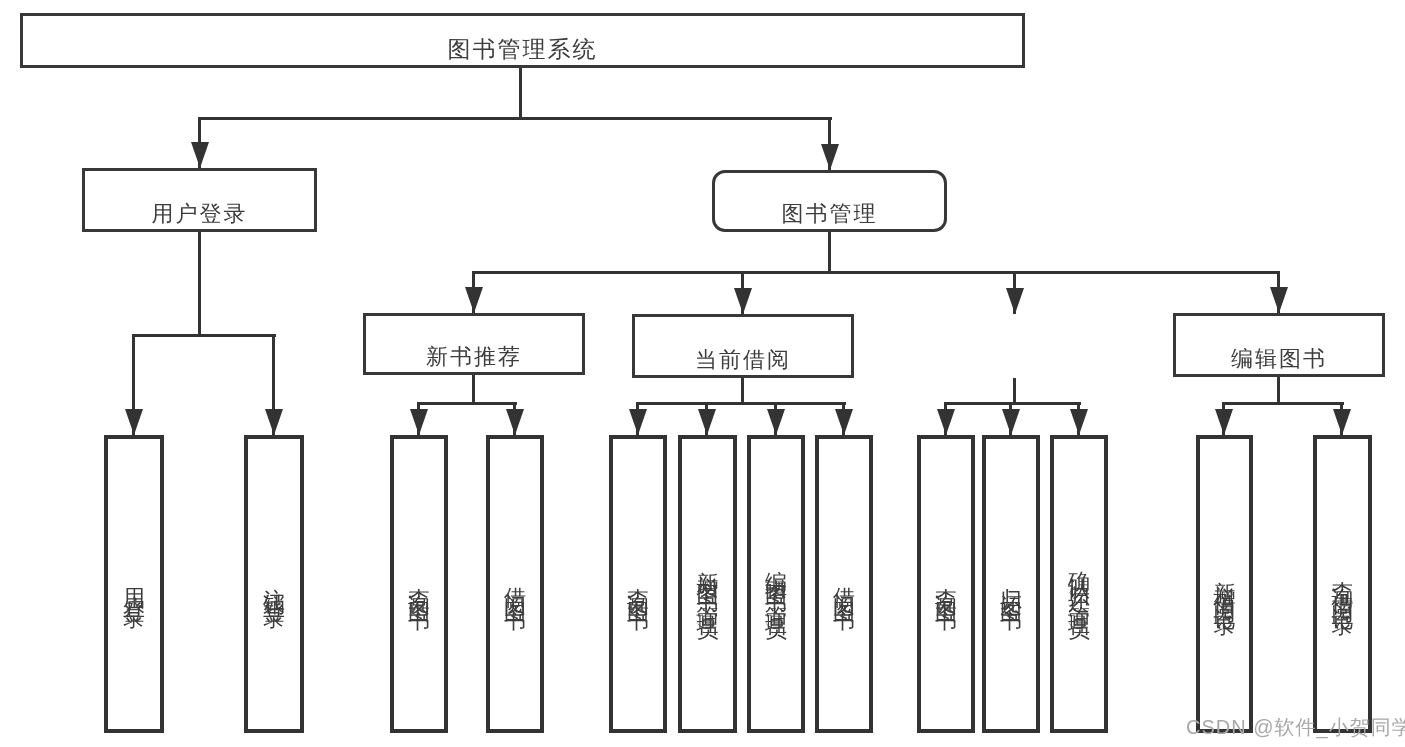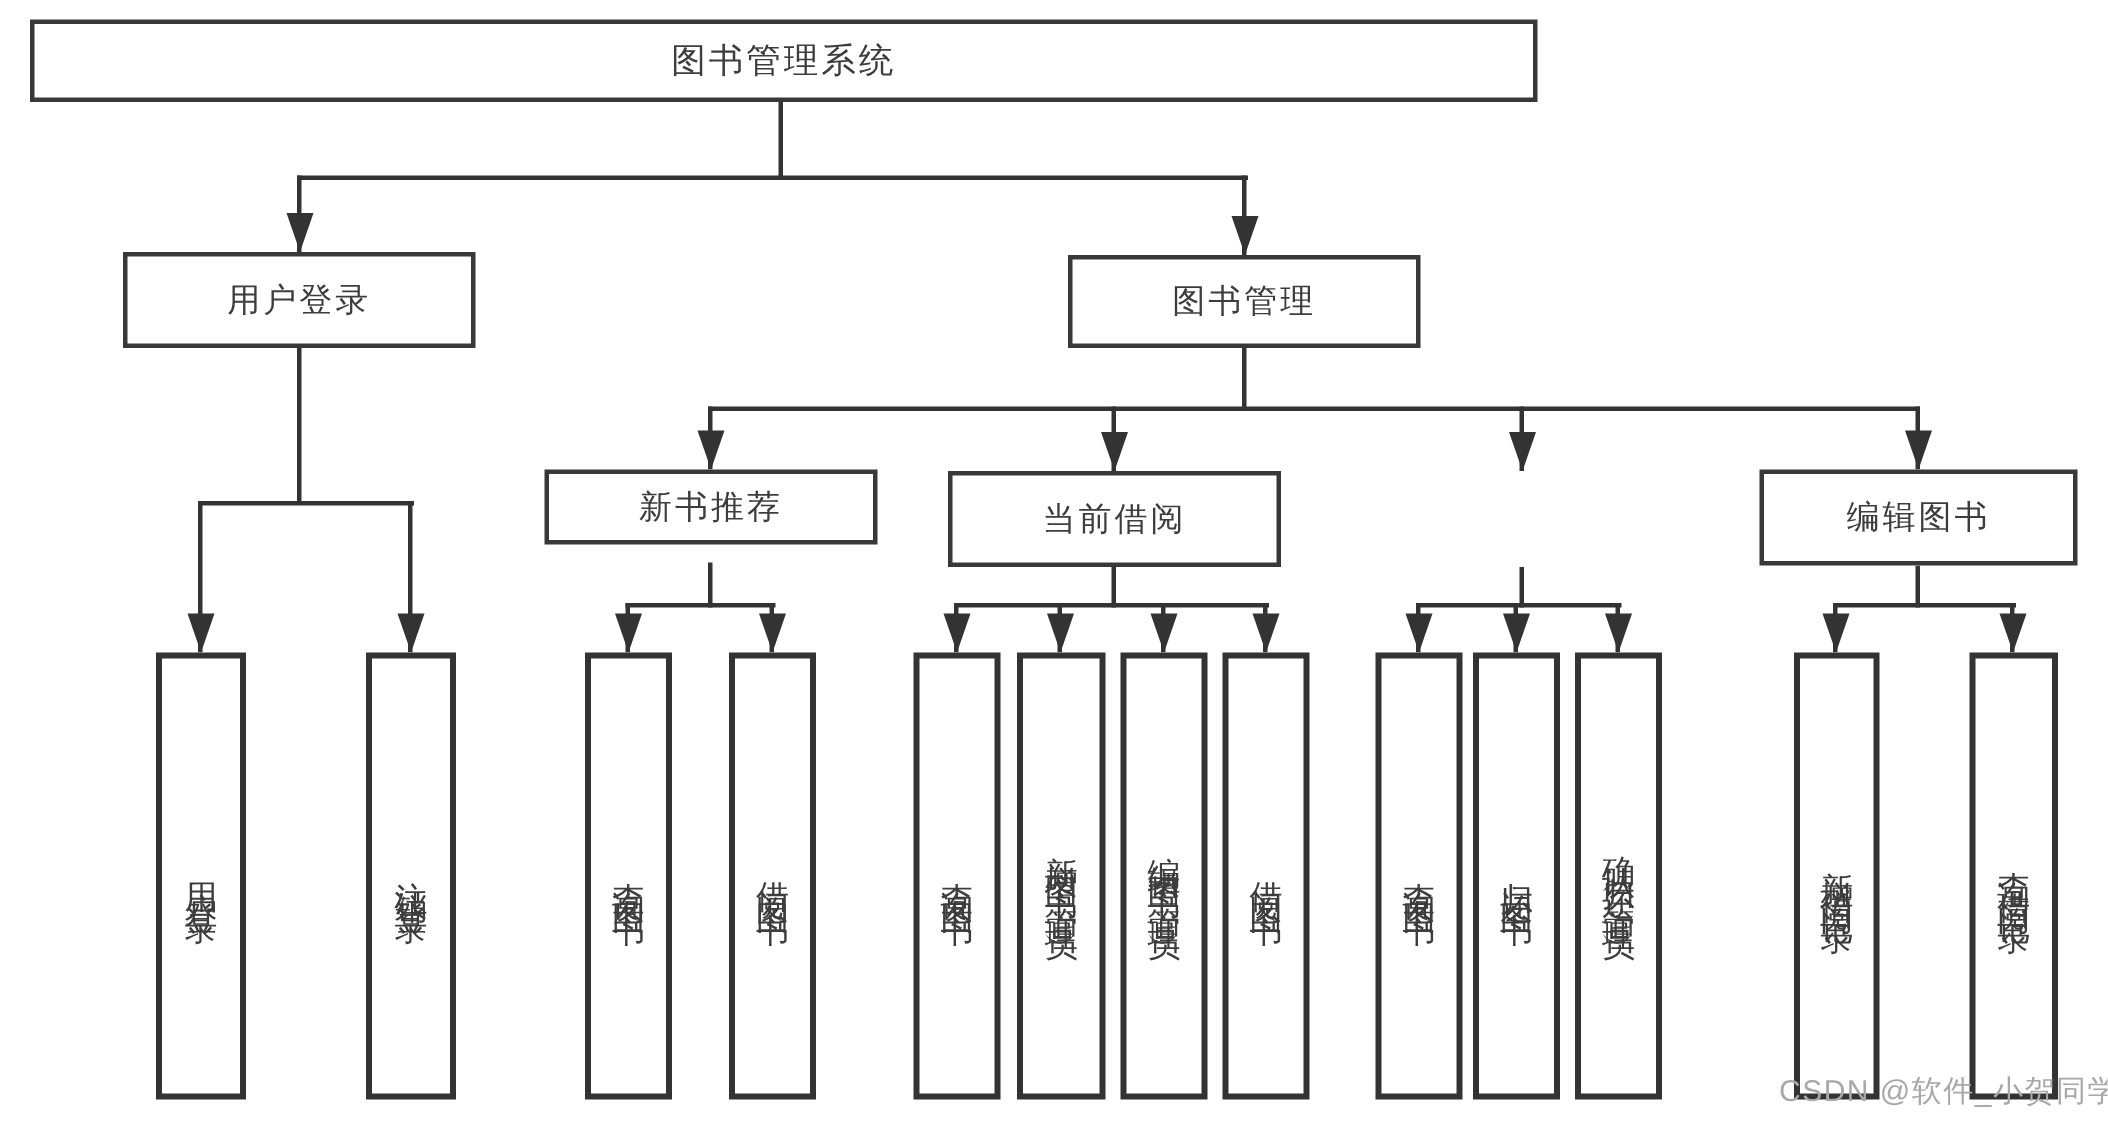--- a/index.html
+++ b/index.html
@@ -14,21 +14,21 @@
     background: #ffffff;
     overflow: hidden;
   }
   
   .box {
     position: absolute;
     box-sizing: border-box;
     background: #ffffff;
     border: 3px solid #383838;
     display: flex;
-    align-items: center;
+    align-items: flex-end;
     justify-content: center;
     z-index: 2;
   }
   .box .hlabel {
     color: #3d3d3d;
     font-size: 22px;
     letter-spacing: 2px;
     white-space: nowrap;
   }
   .box.root .hlabel { font-size: 23px; }
@@ -99,21 +99,21 @@
   <div class="vline" style="left:519px; top:68px; height:52px;"></div>
   <div class="hline" style="left:198px; top:117px; width:634px;"></div>
   <div class="vline" style="left:198px; top:117px; height:51px;"></div>
   <div class="arrow" style="left:191px; top:142px;"></div>
   <div class="vline" style="left:828px; top:117px; height:53px;"></div>
   <div class="arrow" style="left:821px; top:144px;"></div>
 
   <div class="box" style="left:82px; top:168px; width:235px; height:64px;">
     <span class="hlabel">用户登录</span>
   </div>
-  <div class="box" style="left:712px; top:170px; width:235px; height:62px;">
+  <div class="box" style="left:712px; top:170px; width:235px; height:62px;border-radius:13px;">
     <span class="hlabel">图书管理</span>
   </div>
 
   <div class="vline" style="left:198px; top:232px; height:103px;"></div>
   <div class="hline" style="left:132px; top:334px; width:144px;"></div>
   <div class="vline" style="left:132px; top:334px; height:101px;"></div>
   <div class="arrow" style="left:125px; top:409px;"></div>
   <div class="vline" style="left:272px; top:334px; height:101px;"></div>
   <div class="arrow" style="left:265px; top:409px;"></div>
 
@@ -121,21 +121,21 @@
   <div class="hline" style="left:472px; top:271px; width:808px;"></div>
   <div class="vline" style="left:472px; top:271px; height:42px;"></div>
   <div class="arrow" style="left:465px; top:287px;"></div>
   <div class="vline" style="left:741px; top:271px; height:43px;"></div>
   <div class="arrow" style="left:734px; top:288px;"></div>
   <div class="vline" style="left:1013px; top:271px; height:43px;"></div>
   <div class="arrow" style="left:1006px; top:288px;"></div>
   <div class="vline" style="left:1277px; top:271px; height:42px;"></div>
   <div class="arrow" style="left:1270px; top:287px;"></div>
 
-  <div class="box" style="left:363px; top:313px; width:222px; height:50px;">
+  <div class="box" style="left:363px; top:313px; width:222px; height:62px;">
     <span class="hlabel">新书推荐</span>
   </div>
   <div class="box" style="left:632px; top:314px; width:222px; height:64px;">
     <span class="hlabel">当前借阅</span>
   </div>
   <div class="box" style="left:1173px; top:313px; width:212px; height:64px;">
     <span class="hlabel">编辑图书</span>
   </div>
 
   <div class="vline" style="left:472px; top:375px; height:30px;"></div>

